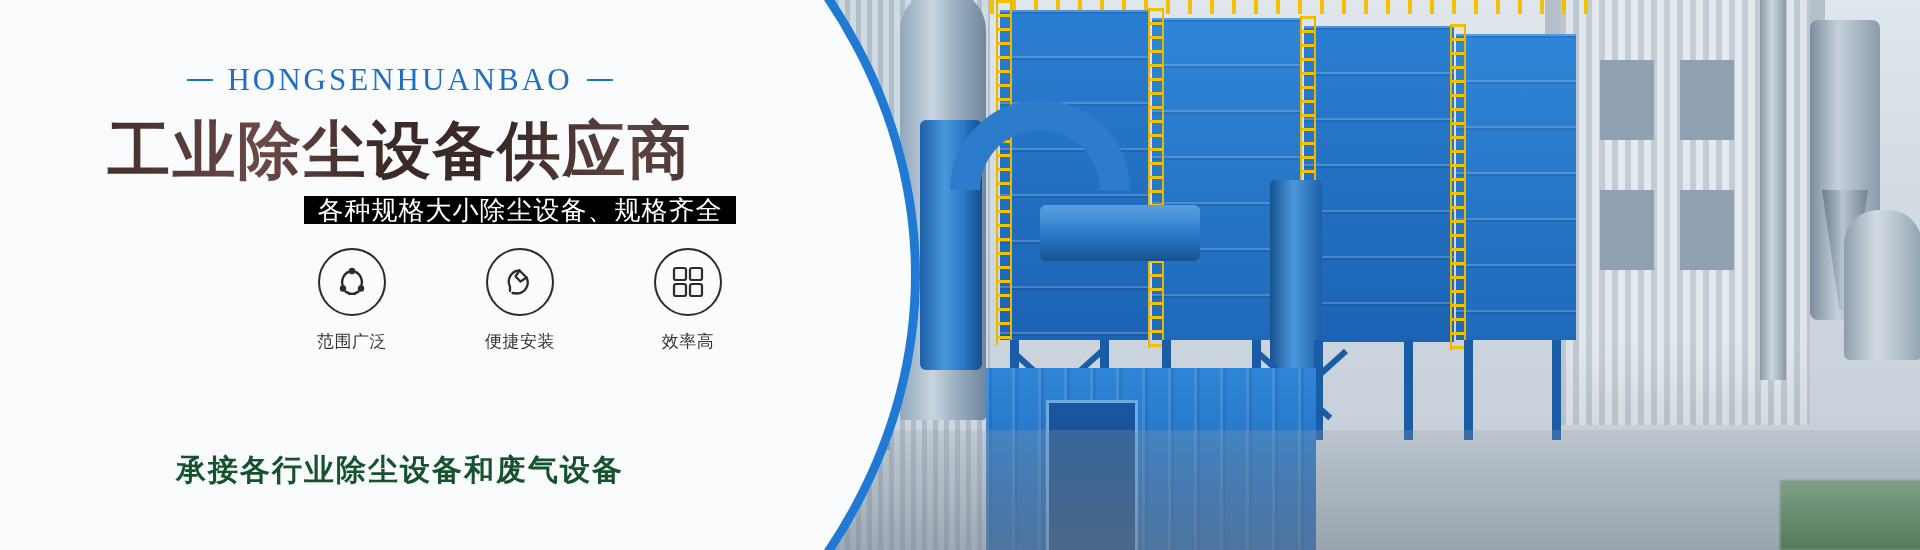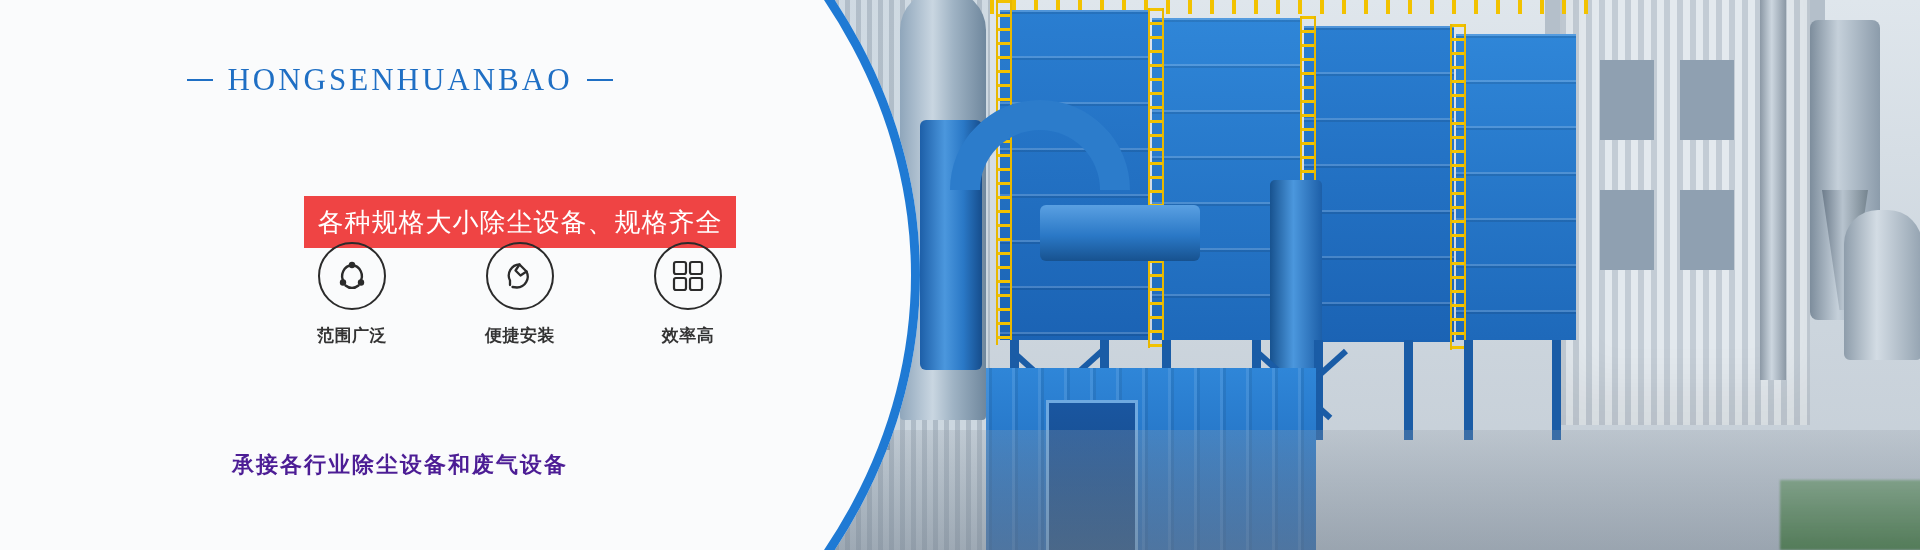--- a/index.html
+++ b/index.html
@@ -292,52 +292,52 @@
     color:#33231f;
     white-space:nowrap;
     background:linear-gradient(100deg,#3a2a25 0%,#4a3330 18%,#6b4a46 33%,#3d2b27 46%,#3a2824 62%,#5c4340 78%,#35231f 100%);
     -webkit-background-clip:text;background-clip:text;
     -webkit-text-fill-color:transparent;color:transparent;
     text-shadow:none;
   }
 
   .tagbar{
     position:absolute;left:304px;top:196px;
-    width:432px;height:52px;
-    background:#ef4444;
+    width:432px;height:28px;
+    background:#000000;
     display:flex;align-items:center;justify-content:center;
   }
   .tagbar span{
     font-size:26px;color:#ffffff;letter-spacing:1px;white-space:nowrap;
   }
 
   .features{
-    position:absolute;left:304px;top:242px;width:432px;
-    display:flex;justify-content:space-between;font-weight:bold;
+    position:absolute;left:304px;top:248px;width:432px;
+    display:flex;justify-content:space-between;
   }
   .feature{
     width:96px;display:flex;flex-direction:column;align-items:center;
   }
   .fcircle{
     width:64px;height:64px;border-radius:50%;
     border:2.5px solid #2b2b2b;
     display:flex;align-items:center;justify-content:center;
     background:transparent;
   }
   .fcircle svg{display:block;}
   .flabel{
     margin-top:14px;
     font-size:17px;color:#333333;letter-spacing:.5px;white-space:nowrap;
   }
 
   .footline{
     position:absolute;left:0;top:450px;width:800px;
     text-align:center;
-    font-size:22px;font-weight:bold;letter-spacing:2px;
-    color:#4c1d95;white-space:nowrap;
+    font-size:30px;font-weight:bold;letter-spacing:2px;
+    color:#14532d;white-space:nowrap;
   }
 </style>
 </head>
 <body>
 
 <div class="banner">
 
   <div class="bg-left">
     <div class="warehouse2"></div>
     <div class="warehouse"></div>
@@ -405,20 +405,21 @@
 
   <div class="arc-white"></div>
   <div class="arc-blue"></div>
 
   <div class="content">
 
     <div class="eyebrow">
       <span class="dash"></span><span>HONGSENHUANBAO</span><span class="dash"></span>
     </div>
 
+    <div class="headline">工业除尘设备供应商</div>
 
     <div class="tagbar">
       <span>各种规格大小除尘设备、规格齐全</span>
     </div>
 
     <div class="features">
 
       <div class="feature">
         <div class="fcircle">
           <svg width="38" height="38" viewBox="0 0 38 38" fill="none" stroke="#2b2b2b" stroke-width="2.4" stroke-linecap="round">

